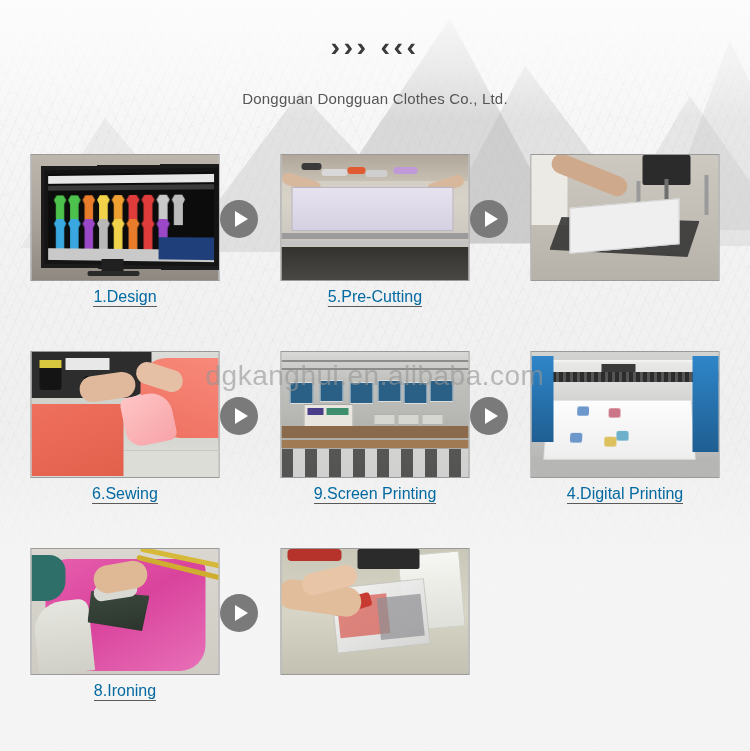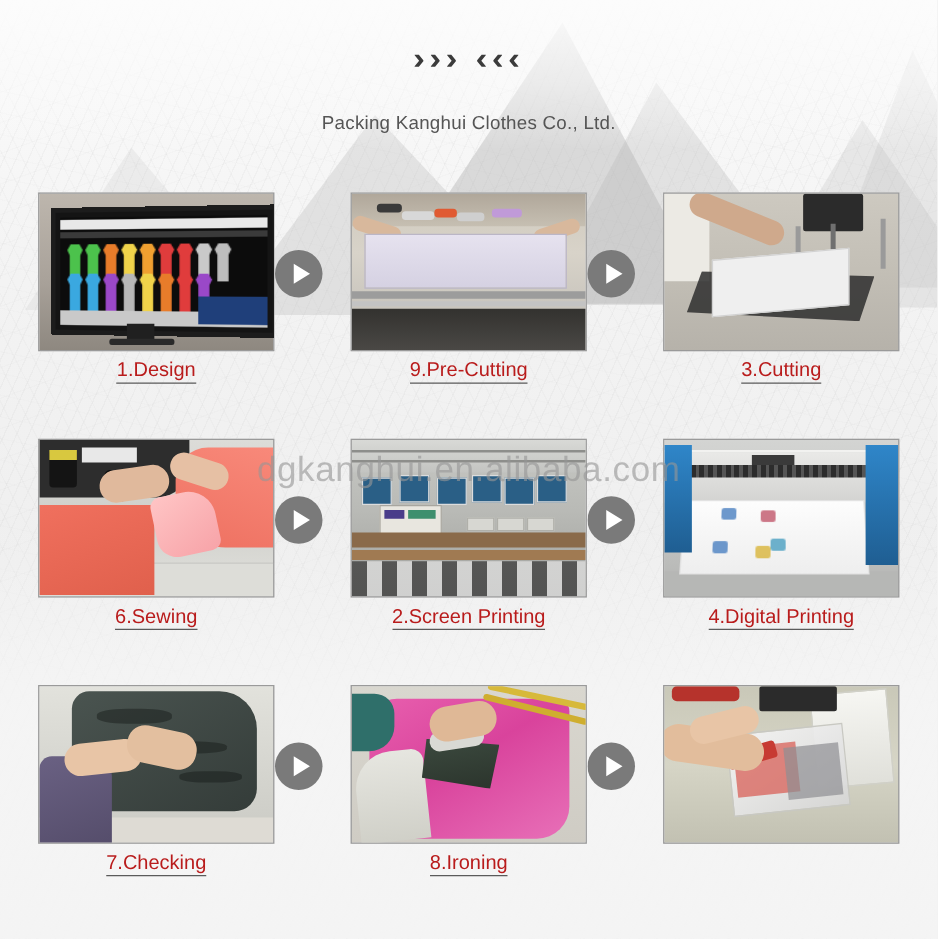--- a/index.html
+++ b/index.html
@@ -158,21 +158,21 @@
     position: absolute;
     inset: 0;
     overflow: hidden;
   }
   .caption {
     position: absolute;
     left: 0; right: 0;
     top: 148px;
     text-align: center;
     font-size: 16px;
-    color: #b91c1c;
+    color: #0369a1;
     font-family: "Liberation Sans", sans-serif;
     white-space: nowrap;
   }
   .caption span {
     border-bottom: 1px solid #5a5a5a;
     padding-bottom: 1px;
   }
 
   
   .arrow-btn {
@@ -332,21 +332,21 @@
     <div class="mtn mtn-f"></div>
     <div class="bg-fade-top"></div>
     <div class="bg-fade-bottom"></div>
   </div>
 
   <div class="header">
     <div class="title-row">
       <span class="chev chev-left">›››</span>
       <span class="chev chev-right">‹‹‹</span>
     </div>
-    <div class="subtitle">Packing Kanghui Clothes Co., Ltd.</div>
+    <div class="subtitle">Dongguan Dongguan Clothes Co., Ltd.</div>
   </div>
 
   <div class="grid">
 
     <div class="cell">
       <div class="thumb-wrap">
         <div class="thumb">
           <div class="ph d-bg"></div>
           <div class="ph d-mon">
             <div class="ph d-screen">
@@ -397,38 +397,37 @@
           <div class="ph p2-arm2"></div>
           <div class="ph p2-cloth"></div>
           <div class="ph p2-rail"></div>
           <div class="ph p2-rail2"></div>
           <div class="ph p2-dark"></div>
         </div>
       </div>
       <div class="arrow-btn">
           <span class="tri"></span>
         </div>
-      <div class="caption"><span>9.Pre-Cutting</span></div>
+      <div class="caption"><span>5.Pre-Cutting</span></div>
     </div>
 
     <div class="cell">
       <div class="thumb-wrap">
         <div class="thumb">
           <div class="ph p3-bg"></div>
           <div class="ph p3-body"></div>
           <div class="ph p3-machine"></div>
           <div class="ph p3-blade"></div>
           <div class="ph p3-post" style="right:10px; top:20px; height:40px;"></div>
           <div class="ph p3-post" style="right:78px; top:26px; height:36px;"></div>
           <div class="ph p3-table"></div>
           <div class="ph p3-fabric"></div>
           <div class="ph p3-arm"></div>
         </div>
       </div>
-      <div class="caption"><span>3.Cutting</span></div>
     </div>
 
     <div class="cell">
       <div class="thumb-wrap">
         <div class="thumb">
           <div class="ph p4-bg"></div>
           <div class="ph p4-floor"></div>
           <div class="ph p4-head"></div>
           <div class="ph p4-lbl"></div>
           <div class="ph p4-spool"></div>
@@ -471,21 +470,21 @@
           <div class="ph p5-table2"></div>
           <div class="ph p5-pal" style="left:92px; top:62px;"></div>
           <div class="ph p5-pal" style="left:116px;top:62px;"></div>
           <div class="ph p5-pal" style="left:140px;top:62px;"></div>
           <div class="ph p5-floor"></div>
         </div>
       </div>
       <div class="arrow-btn">
           <span class="tri"></span>
         </div>
-      <div class="caption"><span>2.Screen Printing</span></div>
+      <div class="caption"><span>9.Screen Printing</span></div>
     </div>
 
     <div class="cell">
       <div class="thumb-wrap">
         <div class="thumb">
           <div class="ph p6-bg"></div>
           <div class="ph p6-floor"></div>
           <div class="ph p6-body"></div>
           <div class="ph p6-rail"></div>
           <div class="ph p6-logo"></div>
@@ -496,40 +495,20 @@
             <div class="ph p6-print" style="left:58px; top:38px; background:#d8b43a;"></div>
             <div class="ph p6-print" style="left:70px; top:32px; background:#4a9fc1;"></div>
           </div>
           <div class="ph p6-blueL"></div>
           <div class="ph p6-blueR"></div>
         </div>
       </div>
       <div class="caption"><span>4.Digital Printing</span></div>
     </div>
 
-    <div class="cell">
-      <div class="thumb-wrap">
-        <div class="thumb">
-          <div class="ph p7-bg"></div>
-          <div class="ph p7-table"></div>
-          <div class="ph p7-garment">
-            <div class="ph p7-fold" style="left:20px; top:14px; width:60px; height:12px;"></div>
-            <div class="ph p7-fold" style="left:54px; top:40px; width:70px; height:10px;"></div>
-            <div class="ph p7-fold" style="left:86px; top:64px; width:50px; height:9px;"></div>
-          </div>
-          <div class="ph p7-shirtuser"></div>
-          <div class="ph p7-hand"></div>
-          <div class="ph p7-hand2"></div>
-        </div>
-      </div>
-      <div class="arrow-btn">
-          <span class="tri"></span>
-        </div>
-      <div class="caption"><span>7.Checking</span></div>
-    </div>
 
     <div class="cell">
       <div class="thumb-wrap">
         <div class="thumb">
           <div class="ph p8-bg"></div>
           <div class="ph p8-pink"></div>
           <div class="ph p8-pink2"></div>
           <div class="ph p8-teal"></div>
           <div class="ph p8-cordA"></div>
           <div class="ph p8-cordB"></div>

